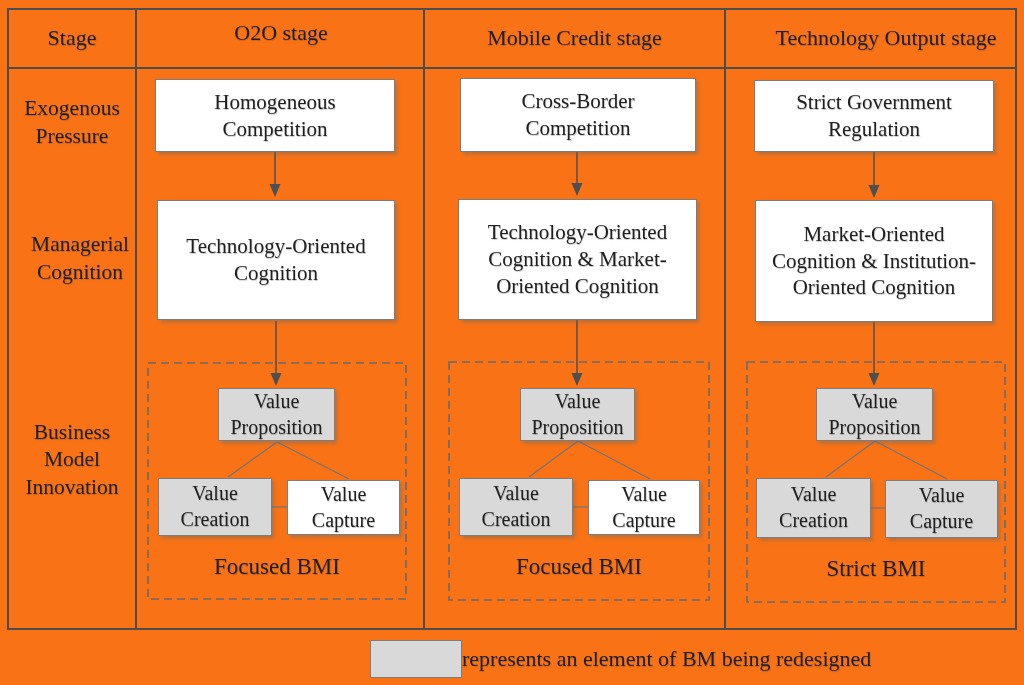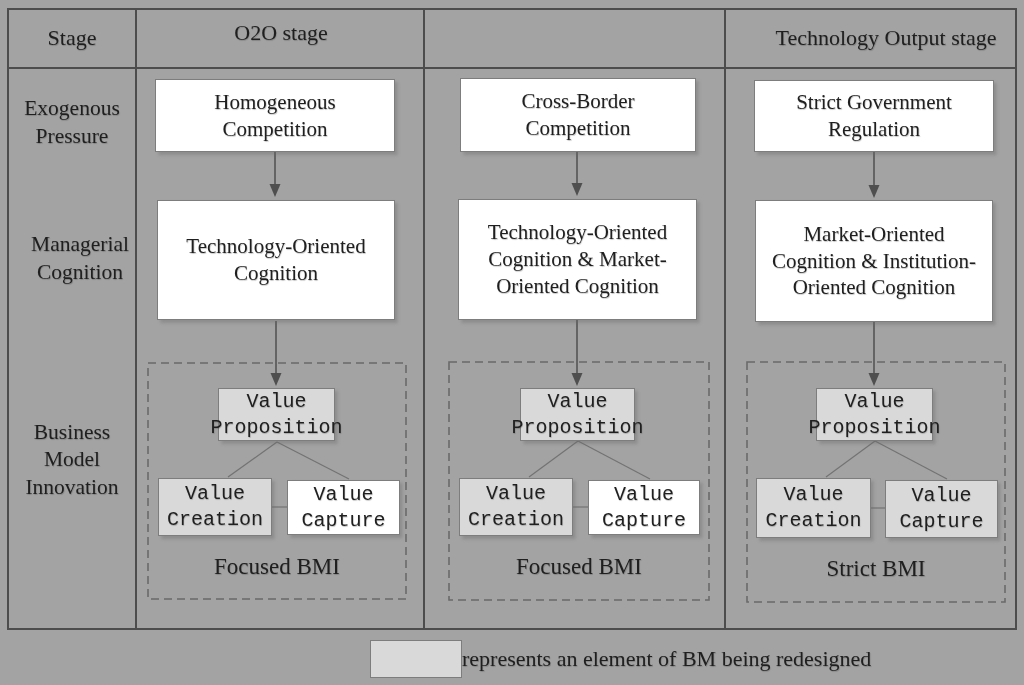--- a/index.html
+++ b/index.html
@@ -1,19 +1,19 @@
 <!DOCTYPE html>
 <html style="--redesigned_fill: #d9d9d9; --normal_fill: #ffffff; --box_border: #7d7d7d; --table_line: #4d4d4d; --dashed_line: #6a6a6a; --arrow: #4f4f4f; --text: #1f1f1f;"><head>
 <meta charset="utf-8">
 <style>
   * { box-sizing: border-box; margin: 0; padding: 0; }
   html, body { background: #ffffff; }
   body { font-family: "Liberation Serif", "DejaVu Serif", serif; color: var(--text, #1f1f1f); }
   .canvas {
-    position: relative; width: 1024px; height: 685px; background: #a3a3a3; overflow: hidden;
+    position: relative; width: 1024px; height: 685px; background: #f97316; overflow: hidden;
   }
   
   .frame { position: absolute; left: 7px; top: 8px; width: 1010px; height: 622px;
            border: 2px solid var(--table_line, #4d4d4d); z-index: 1; }
   .vline { position: absolute; top: 8px; width: 2px; height: 622px;
            background: var(--table_line, #4d4d4d); z-index: 1; }
   .hline { position: absolute; left: 7px; top: 67px; width: 1010px; height: 2px;
            background: var(--table_line, #4d4d4d); z-index: 1; }
   
   .cell { position: absolute; display: flex; align-items: center; justify-content: center;
@@ -23,21 +23,21 @@
   .rowlabel { font-size: 21.5px; }
   
   .box { position: absolute; display: flex; align-items: center; justify-content: center;
          text-align: center; background: var(--normal_fill, #ffffff);
          border: 1.6px solid var(--box_border, #7d7d7d);
          box-shadow: 2.5px 3px 3px rgba(105,105,105,0.38);
          line-height: 1.28; z-index: 3;
          text-shadow: 0.6px 0.8px 0.7px rgba(60,60,60,0.28); }
   .box[data-fill="true"] { background: var(--redesigned_fill, #d9d9d9); }
   .big { font-size: 21px; padding: 10px 13px; }
-  .small { font-size: 20px; padding: 2px 4px; font-family: Liberation Mono, monospace; }
+  .small { font-size: 20px; padding: 2px 4px; }
   .bmi-type { position: absolute; text-align: center; font-size: 23px; z-index: 3;
               text-shadow: 0.6px 0.8px 0.7px rgba(60,60,60,0.28); }
   
   .overlay { position: absolute; left: 0; top: 0; width: 1024px; height: 685px; z-index: 2; }
   .overlay .dashed-rect { fill: none; stroke: var(--dashed_line, #6a6a6a); stroke-width: 1.6;
                           stroke-dasharray: 8 5; }
   .overlay .conn { stroke: #737373; stroke-width: 1.2; }
   .overlay .arrow-line { stroke: var(--arrow, #5a5a5a); stroke-width: 1.5; }
   .overlay .arrow-head { fill: var(--arrow, #4a4a4a); stroke: none; }
   
@@ -53,20 +53,21 @@
 <div class="canvas">
 
   <div class="frame"></div>
   <div class="vline" style="left:135px"></div>
   <div class="vline" style="left:423px"></div>
   <div class="vline" style="left:724px"></div>
   <div class="hline"></div>
 
   <div class="cell header" style="left:9px;top:10px;width:126px;height:57px">Stage</div>
   <div class="cell header" style="left:139px;top:10px;width:284px;height:47px">O2O stage</div>
+  <div class="cell header" style="left:426px;top:10px;width:297px;height:57px">Mobile Credit stage</div>
   <div class="cell header" style="left:724px;top:10px;width:324px;height:57px">Technology Output stage</div>
 
   <div class="cell rowlabel" style="left:9px;top:88px;width:126px;height:70px">Exogenous Pressure</div>
   <div class="cell rowlabel" style="left:9px;top:224px;width:142px;height:70px">Managerial Cognition</div>
   <div class="cell rowlabel" style="left:9px;top:412px;width:126px;height:96px">Business Model Innovation</div>
 
   <svg class="overlay" viewBox="0 0 1024 685">
 
     <rect class="dashed-rect" x="148" y="363" width="258" height="236"></rect>
     <rect class="dashed-rect" x="449" y="362" width="260" height="238"></rect>

